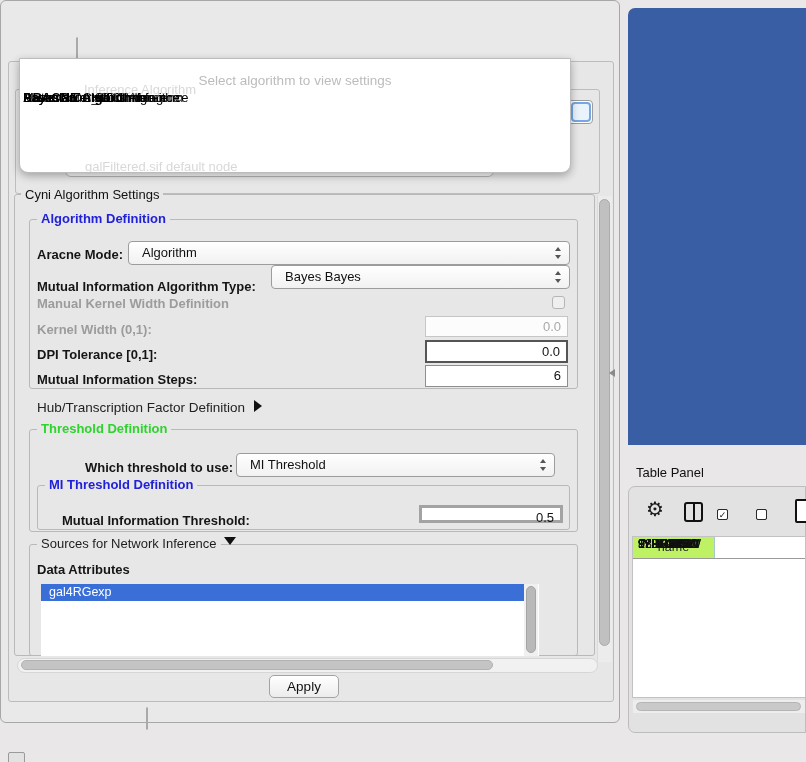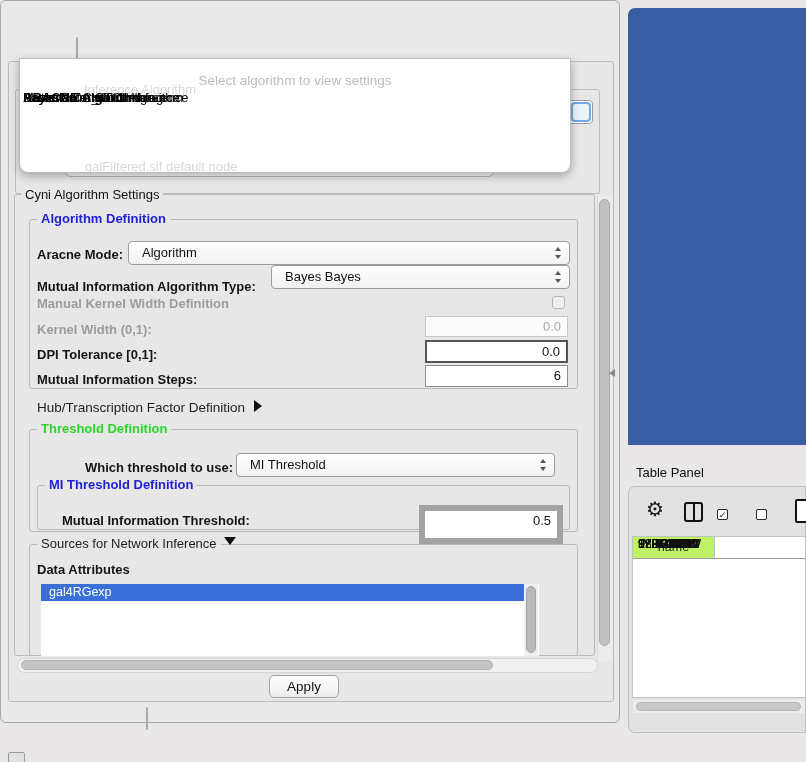--- a/index.html
+++ b/index.html
@@ -71,21 +71,21 @@
   #combo-aracne{left:127px;top:240px;width:442px;height:24px;}
   #combo-mitype{left:270px;top:264px;width:299px;height:24px;}
   #combo-which{left:235px;top:452px;width:319px;height:24px;}
 
   #chk-manual{left:551px;top:295px;width:13px;height:13px;border:1px solid #b5b5b5;border-radius:3px;background:#efefef;}
 
   .fld{background:#fff;text-align:right;padding-right:6px;line-height:19px;}
   #fld-kernel{left:424px;top:315px;width:143px;height:21px;border:1px solid #c6c6c6;background:#fcfcfc;color:#a9a9a9;}
   #fld-dpi{left:424px;top:339px;width:143px;height:23px;border:2px solid #555;color:#111;line-height:19px;}
   #fld-mis{left:424px;top:364px;width:143px;height:22px;border:1px solid #8e8e8e;color:#111;}
-  #fld-mit{left:418px;top:504px;width:144px;height:39px;border:6px solid #a3a3a3;color:#111;}
+  #fld-mit{left:418px;top:504px;width:144px;height:18px;border:3px solid #a3a3a3;color:#111;}
 
   #hub-row{left:36px;top:399px;color:#222;font-size:13.5px;white-space:nowrap;}
   .tri-right{position:static;display:inline-block;margin-left:9px;width:0;height:0;
              border-top:6px solid transparent;border-bottom:6px solid transparent;border-left:8px solid #111;vertical-align:-2px;}
   .tri-down{position:static;display:inline-block;margin-left:7px;width:0;height:0;
             border-left:6px solid transparent;border-right:6px solid transparent;border-top:8px solid #111;vertical-align:1px;}
 
   #attr-list{left:40px;top:583px;width:498px;height:72px;background:#fff;overflow:hidden;text-decoration:underline;}
   .attr-item{position:static;display:block;width:483px;height:16.9px;line-height:16.5px;padding-left:8px;
              background:#3a6fd8;color:#fff;font-size:12.5px;white-space:nowrap;}

